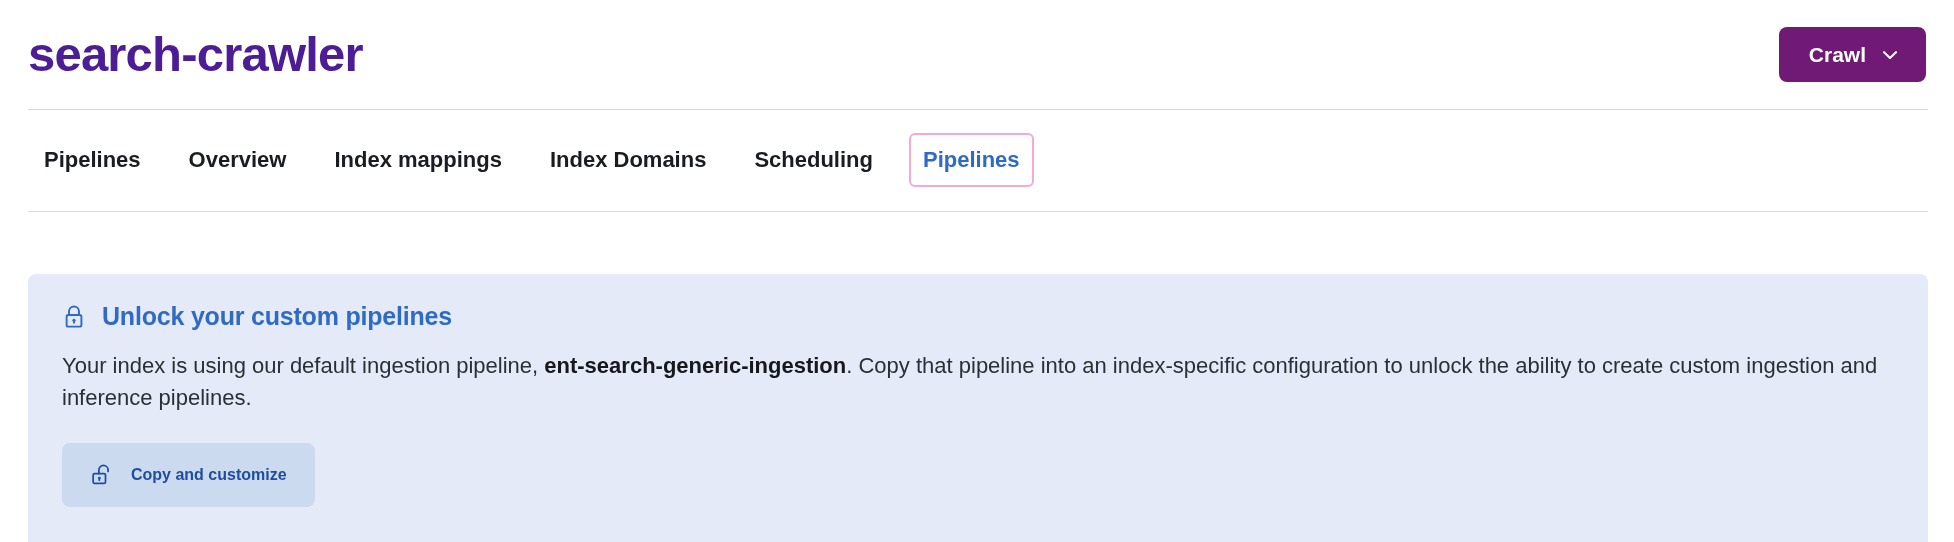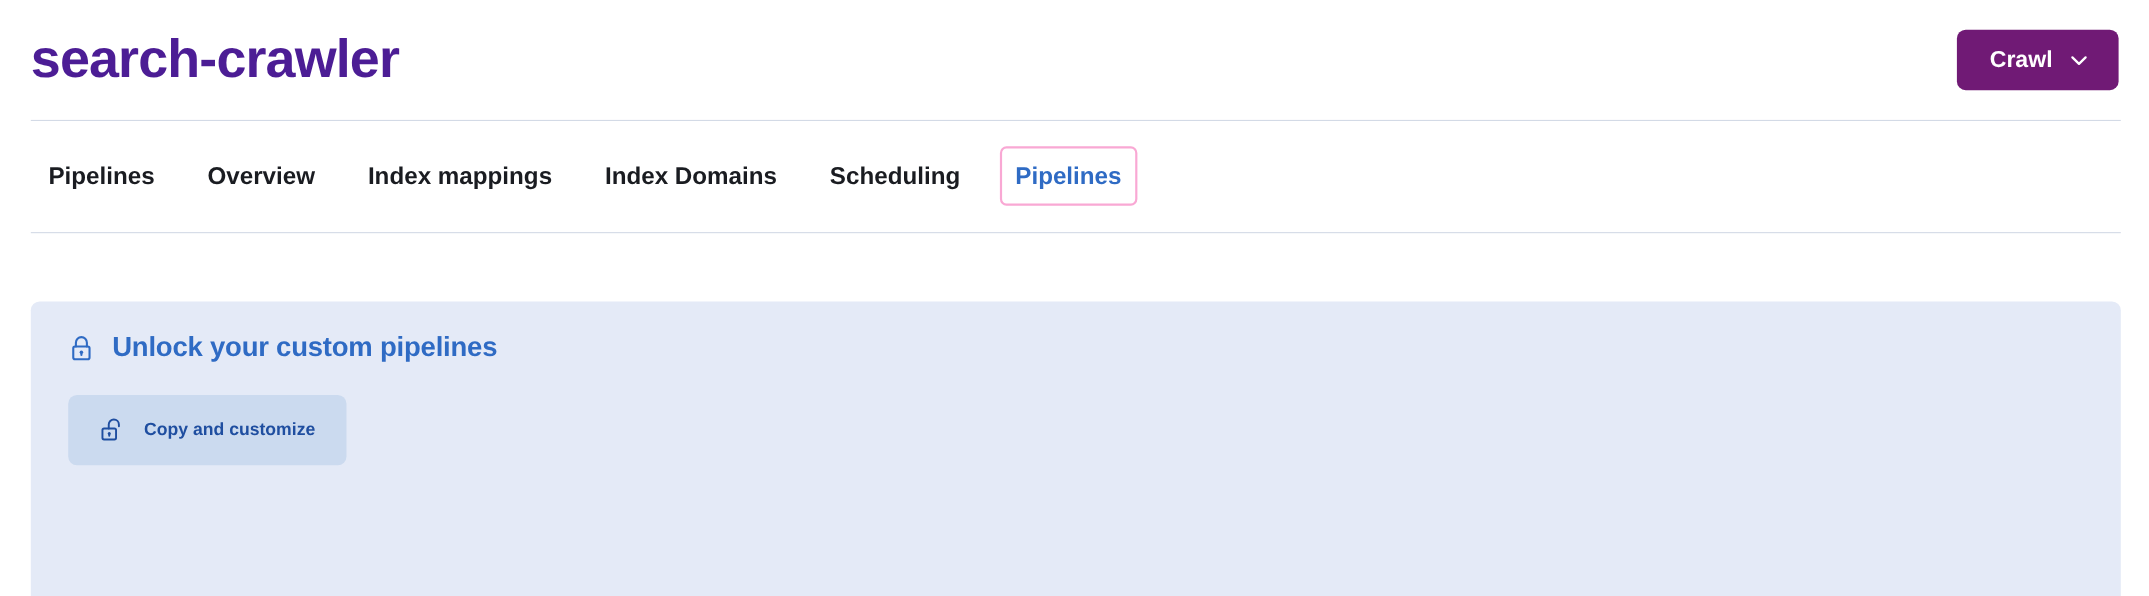--- a/index.html
+++ b/index.html
@@ -232,20 +232,23 @@
         <svg viewBox="0 0 24 26" fill="none" xmlns="http://www.w3.org/2000/svg">
           <path d="M7 11 V7.5 A5 5 0 0 1 17 7.5 V11" stroke="#2f6bc4" stroke-width="1.9" stroke-linecap="round"></path>
           <rect x="4.6" y="11" width="14.8" height="11.6" rx="1.6" stroke="#2f6bc4" stroke-width="1.9"></rect>
           <circle cx="12" cy="16.3" r="1.6" fill="#2f6bc4"></circle>
           <path d="M12 16.6 V18.8" stroke="#2f6bc4" stroke-width="1.9" stroke-linecap="round"></path>
         </svg>
       </span>
       <span class="callout-title">Unlock your custom pipelines</span>
     </div>
 
+    <p class="callout-body">
+      <span>Your index is using our default ingestion pipeline, </span><b>ent-search-generic-ingestion</b><span>. Copy that pipeline into an index-specific configuration to unlock the ability to create custom ingestion and inference pipelines.</span>
+    </p>
 
     <button class="callout-cta">
       <span class="unlock-icon">
         <svg viewBox="0 0 26 26" fill="none" xmlns="http://www.w3.org/2000/svg">
           <path d="M9.6 11.4 V7.6 A5 5 0 0 1 19.6 7.6 V9.2" stroke="#1f4ea0" stroke-width="1.9" stroke-linecap="round"></path>
           <rect x="3.4" y="11.4" width="13.4" height="10.8" rx="1.6" stroke="#1f4ea0" stroke-width="1.9"></rect>
           <circle cx="10.1" cy="16.3" r="1.5" fill="#1f4ea0"></circle>
           <path d="M10.1 16.6 V18.6" stroke="#1f4ea0" stroke-width="1.9" stroke-linecap="round"></path>
         </svg>
       </span>

